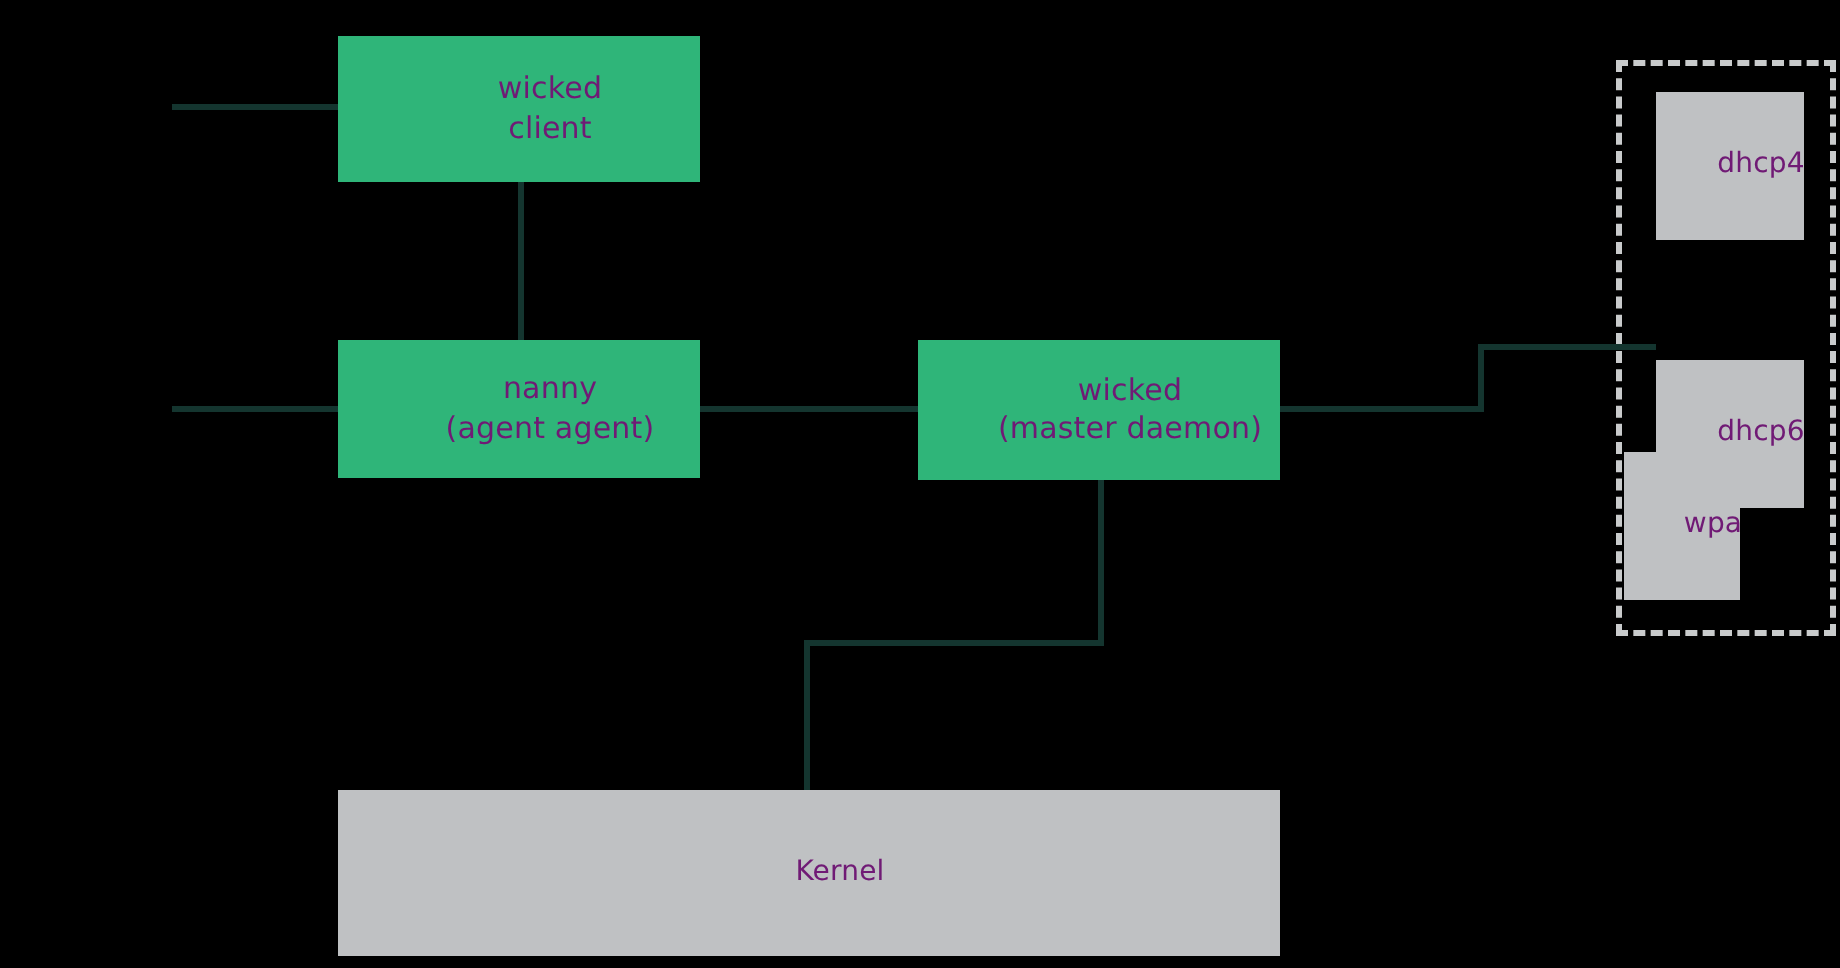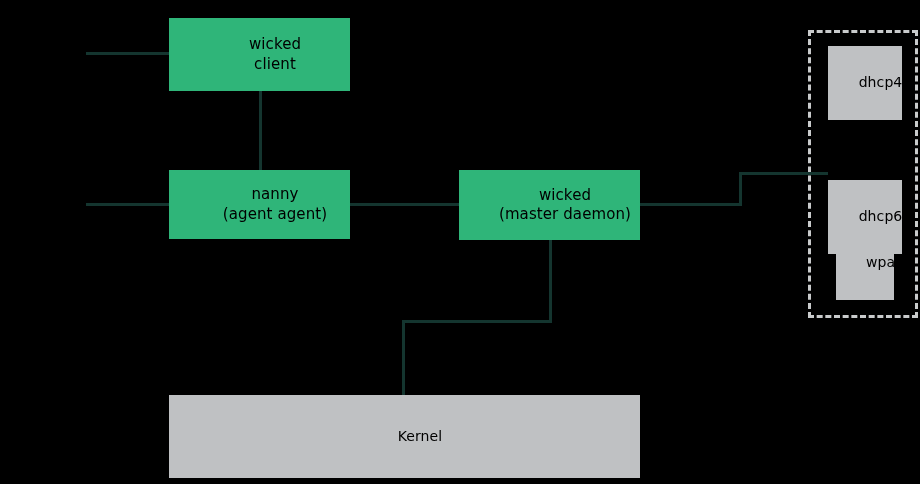--- a/index.html
+++ b/index.html
@@ -15,21 +15,21 @@
     overflow: hidden;
     font-family: "DejaVu Sans", sans-serif;
   }
   .node {
     position: absolute;
     box-sizing: border-box;
     display: flex;
     align-items: center;
     justify-content: center;
     text-align: center;
-    color: #000000;
+    color: #701a75;
     line-height: 1.28;
     white-space: pre-line;
     letter-spacing: 0.1px;
     padding-left: 31px;
   }
   .node-green {
     background: #2fb579;
   }
   .node-gray {
     background: #bfc1c3;
@@ -74,15 +74,15 @@
   <div id="nodes-layer">
       <div class="node node-green" style="left: 169px; top: 18px; width: 181px; height: 73px; font-size: 15px; background: rgb(47, 181, 121);"><span class="node-label">wicked
 client</span></div>
       <div class="node node-green" style="left: 169px; top: 170px; width: 181px; height: 69px; font-size: 15px; background: rgb(47, 181, 121);"><span class="node-label">nanny
 (agent agent)</span></div>
       <div class="node node-green" style="left: 459px; top: 170px; width: 181px; height: 70px; font-size: 15px; background: rgb(47, 181, 121);"><span class="node-label">wicked
 (master daemon)</span></div>
       <div class="node node-gray" style="left: 169px; top: 395px; width: 471px; height: 83px; font-size: 14px; background: rgb(191, 193, 195);"><span class="node-label">Kernel</span></div>
       <div class="node node-gray" style="left: 828px; top: 46px; width: 74px; height: 74px; font-size: 14px; background: rgb(191, 193, 195);"><span class="node-label">dhcp4</span></div>
       <div class="node node-gray" style="left: 828px; top: 136px; width: 74px; height: 74px; font-size: 14px; background: rgb(191, 193, 195); margin-top: 44px;"><span class="node-label">dhcp6</span></div>
-      <div class="node node-gray" style="left: 836px; top: 226px; width: 58px; height: 74px; font-size: 14px; background: rgb(191, 193, 195);"><span class="node-label">wpa</span></div>
+      <div class="node node-gray" style="left: 812px; top: 226px; width: 58px; height: 74px; font-size: 14px; background: rgb(191, 193, 195);"><span class="node-label">wpa</span></div>
     </div>
 </div>
 
 </body></html>

